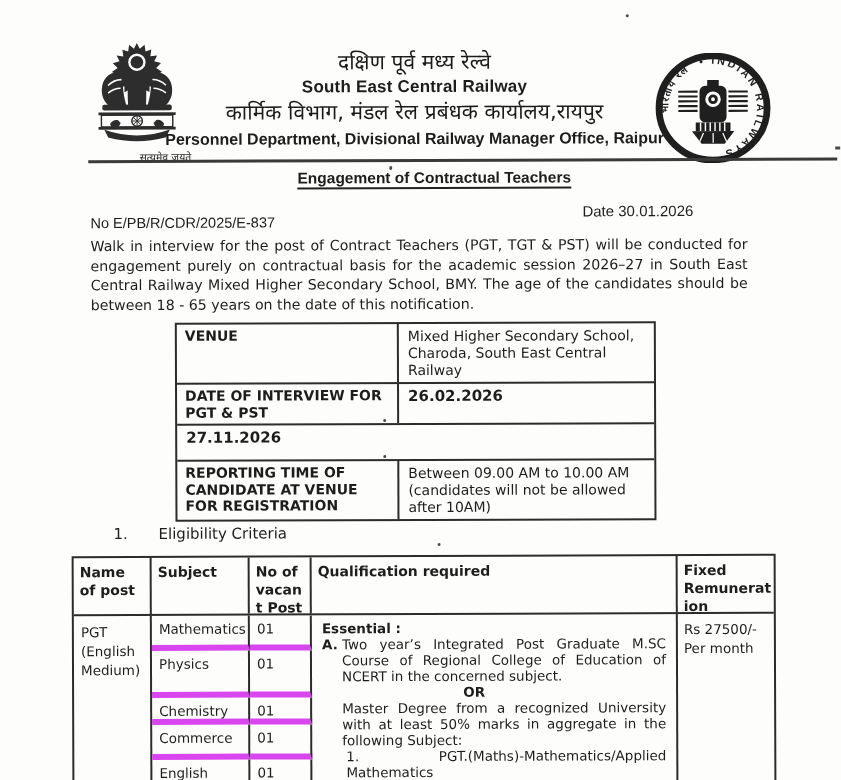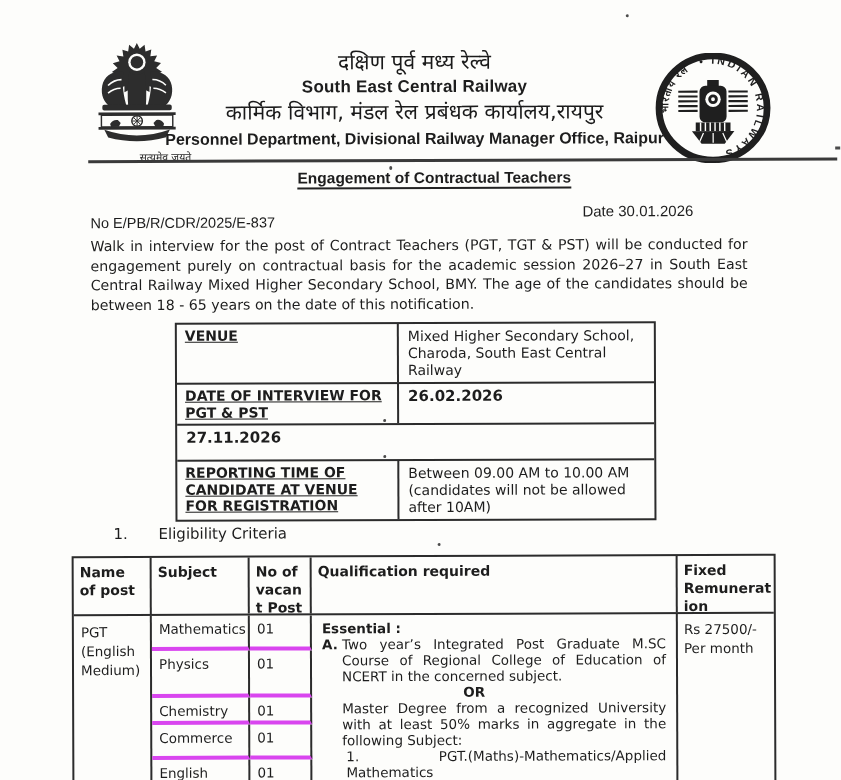--- a/index.html
+++ b/index.html
@@ -30,41 +30,41 @@
   .doc-date{position:absolute;left:583px;top:203px;font-family:"Liberation Sans",sans-serif;font-size:15px;}
 
   
   .intro{position:absolute;left:91px;top:236px;width:657px;font-size:14.2px;line-height:19.5px;text-align:justify;}
 
   
   .venue-tbl{position:absolute;left:175px;top:322px;width:481px;border:2px solid #2c2c2c;box-sizing:border-box;background:#fdfdfb;}
   .v-row{display:grid;grid-template-columns:222px 1fr;border-bottom:2px solid #2c2c2c;}
   .v-row:last-child{border-bottom:none;}
   .v-label{border-right:2px solid #2c2c2c;box-sizing:border-box;padding:3px 6px 3px 8px;
-    font-weight:bold;font-size:14px;line-height:16.5px;text-decoration:underline;}
+    font-weight:bold;font-size:14px;line-height:16.5px;}
   .v-value{padding:4px 6px 3px 9px;font-size:14px;line-height:17px;}
   .v-bold{font-weight:bold;font-size:15px;}
   .vr1{min-height:52px;}.vr2{min-height:34px;}.vr3{min-height:34px;}.vr4{min-height:50px;}
 
   
   .sec-head{position:absolute;left:113px;top:524px;font-weight:normal;font-size:15px;
     font-family:"DejaVu Sans",sans-serif;}
   .sec-head .num{display:inline-block;width:45px;}
 
   
   .elig-tbl{position:absolute;left:71px;top:555px;width:704px;border:2px solid #2c2c2c;box-sizing:border-box;background:#fdfdfb;}
   .e-hdr{display:grid;grid-template-columns:78px 98px 62px 366px 1fr;border-bottom:2px solid #2c2c2c;}
   .e-hdr > div{box-sizing:border-box;border-right:2px solid #2c2c2c;padding:5px 4px 4px 6px;
     font-weight:bold;font-size:14px;line-height:18px;height:56px;}
   .e-hdr > div:last-child{border-right:none;}
   .e-body{display:grid;grid-template-columns:78px 98px 62px 366px 1fr;height:330px;}
   .cell-r{box-sizing:border-box;border-right:2px solid #2c2c2c;}
   .post-cell{padding:7px 4px 0 7px;font-size:13.5px;line-height:19px;}
   .stack{display:flex;flex-direction:column;}
-  .s-cell{box-sizing:border-box;border-right:2px solid #2c2c2c;border-bottom:4px solid #d946ef;
+  .s-cell{box-sizing:border-box;border-right:2px solid #2c2c2c;border-bottom:6px solid #d946ef;
     padding:5px 3px 0 7px;font-size:13.5px;line-height:17px;}
   .s-cell:last-child{border-bottom:none;flex:1;}
   .h1{height:35px;}.h2{height:47px;}.h3{height:27px;}.h4{height:35px;}
   .qual-cell{padding:5px 10px 0 10px;font-size:13.5px;line-height:16px;}
   .qual-cell .ess{font-weight:bold;}
   .clauseA{display:flex;margin-top:0;}
   .clauseA .alab{font-weight:bold;width:20px;flex:none;}
   .clauseA .atxt{text-align:justify;flex:1;}
   .or-line{font-weight:bold;text-align:center;margin:0 40px 0 0;}
   .clauseB{margin-left:20px;text-align:justify;}

